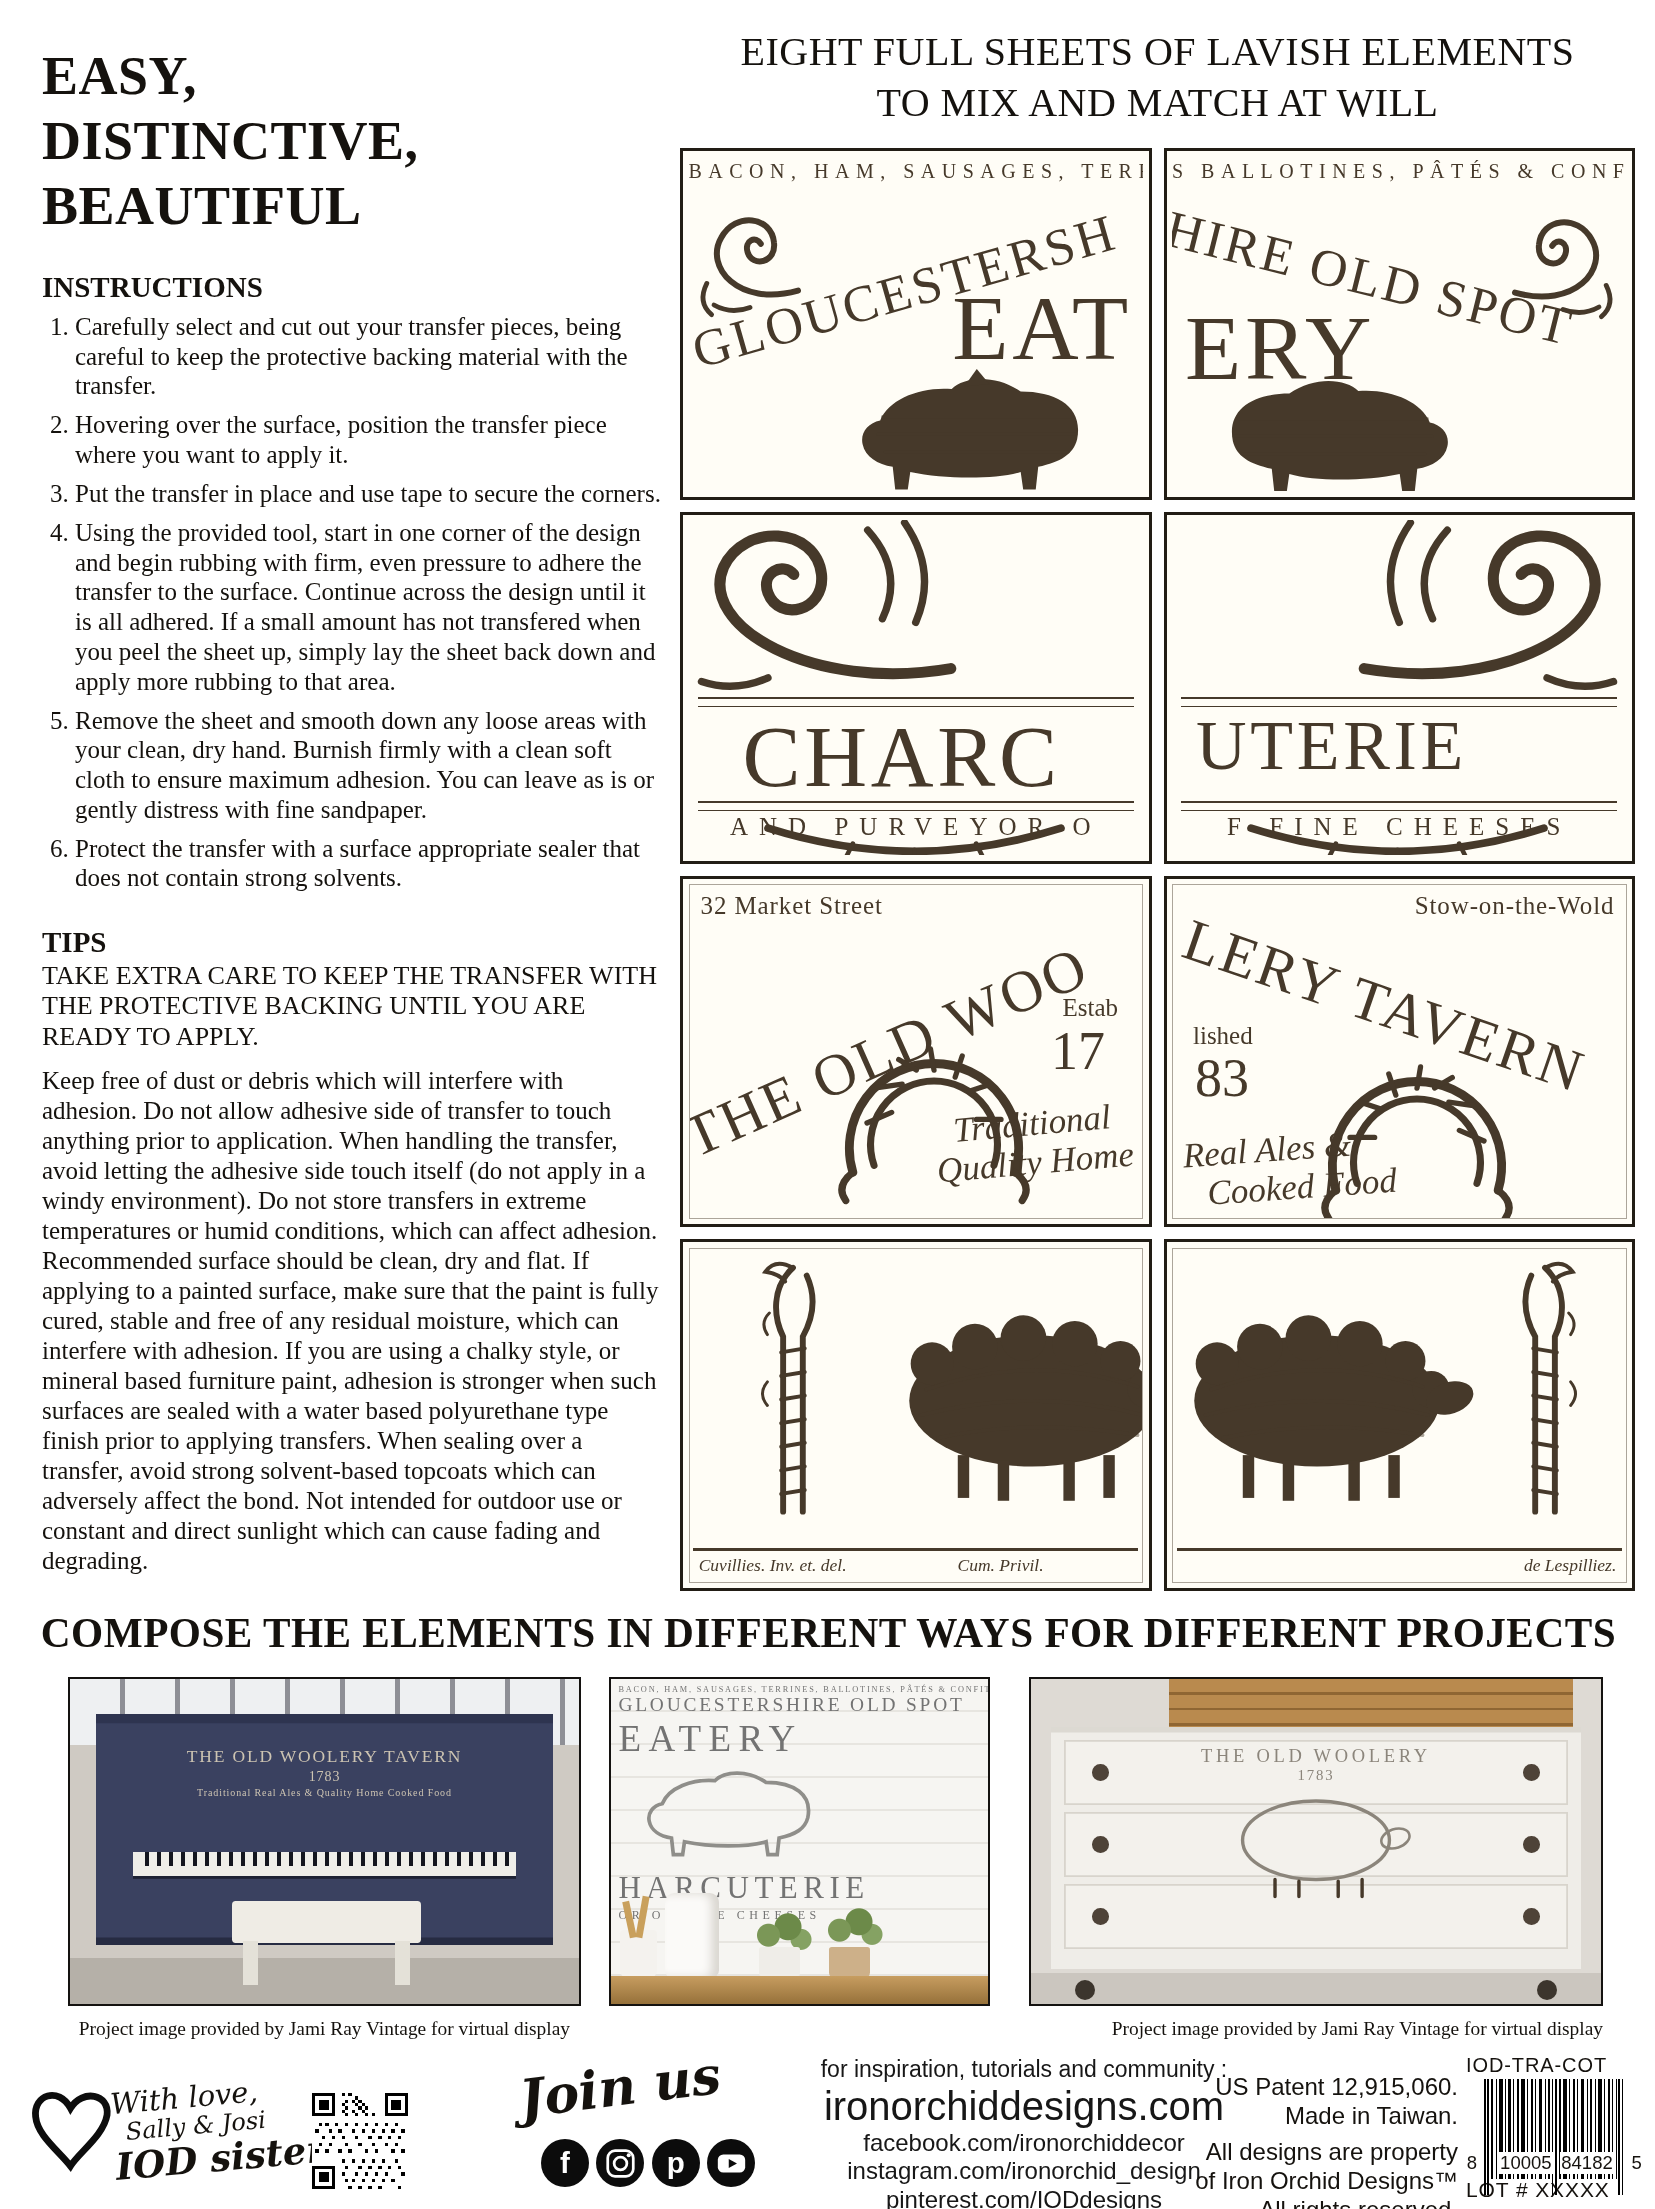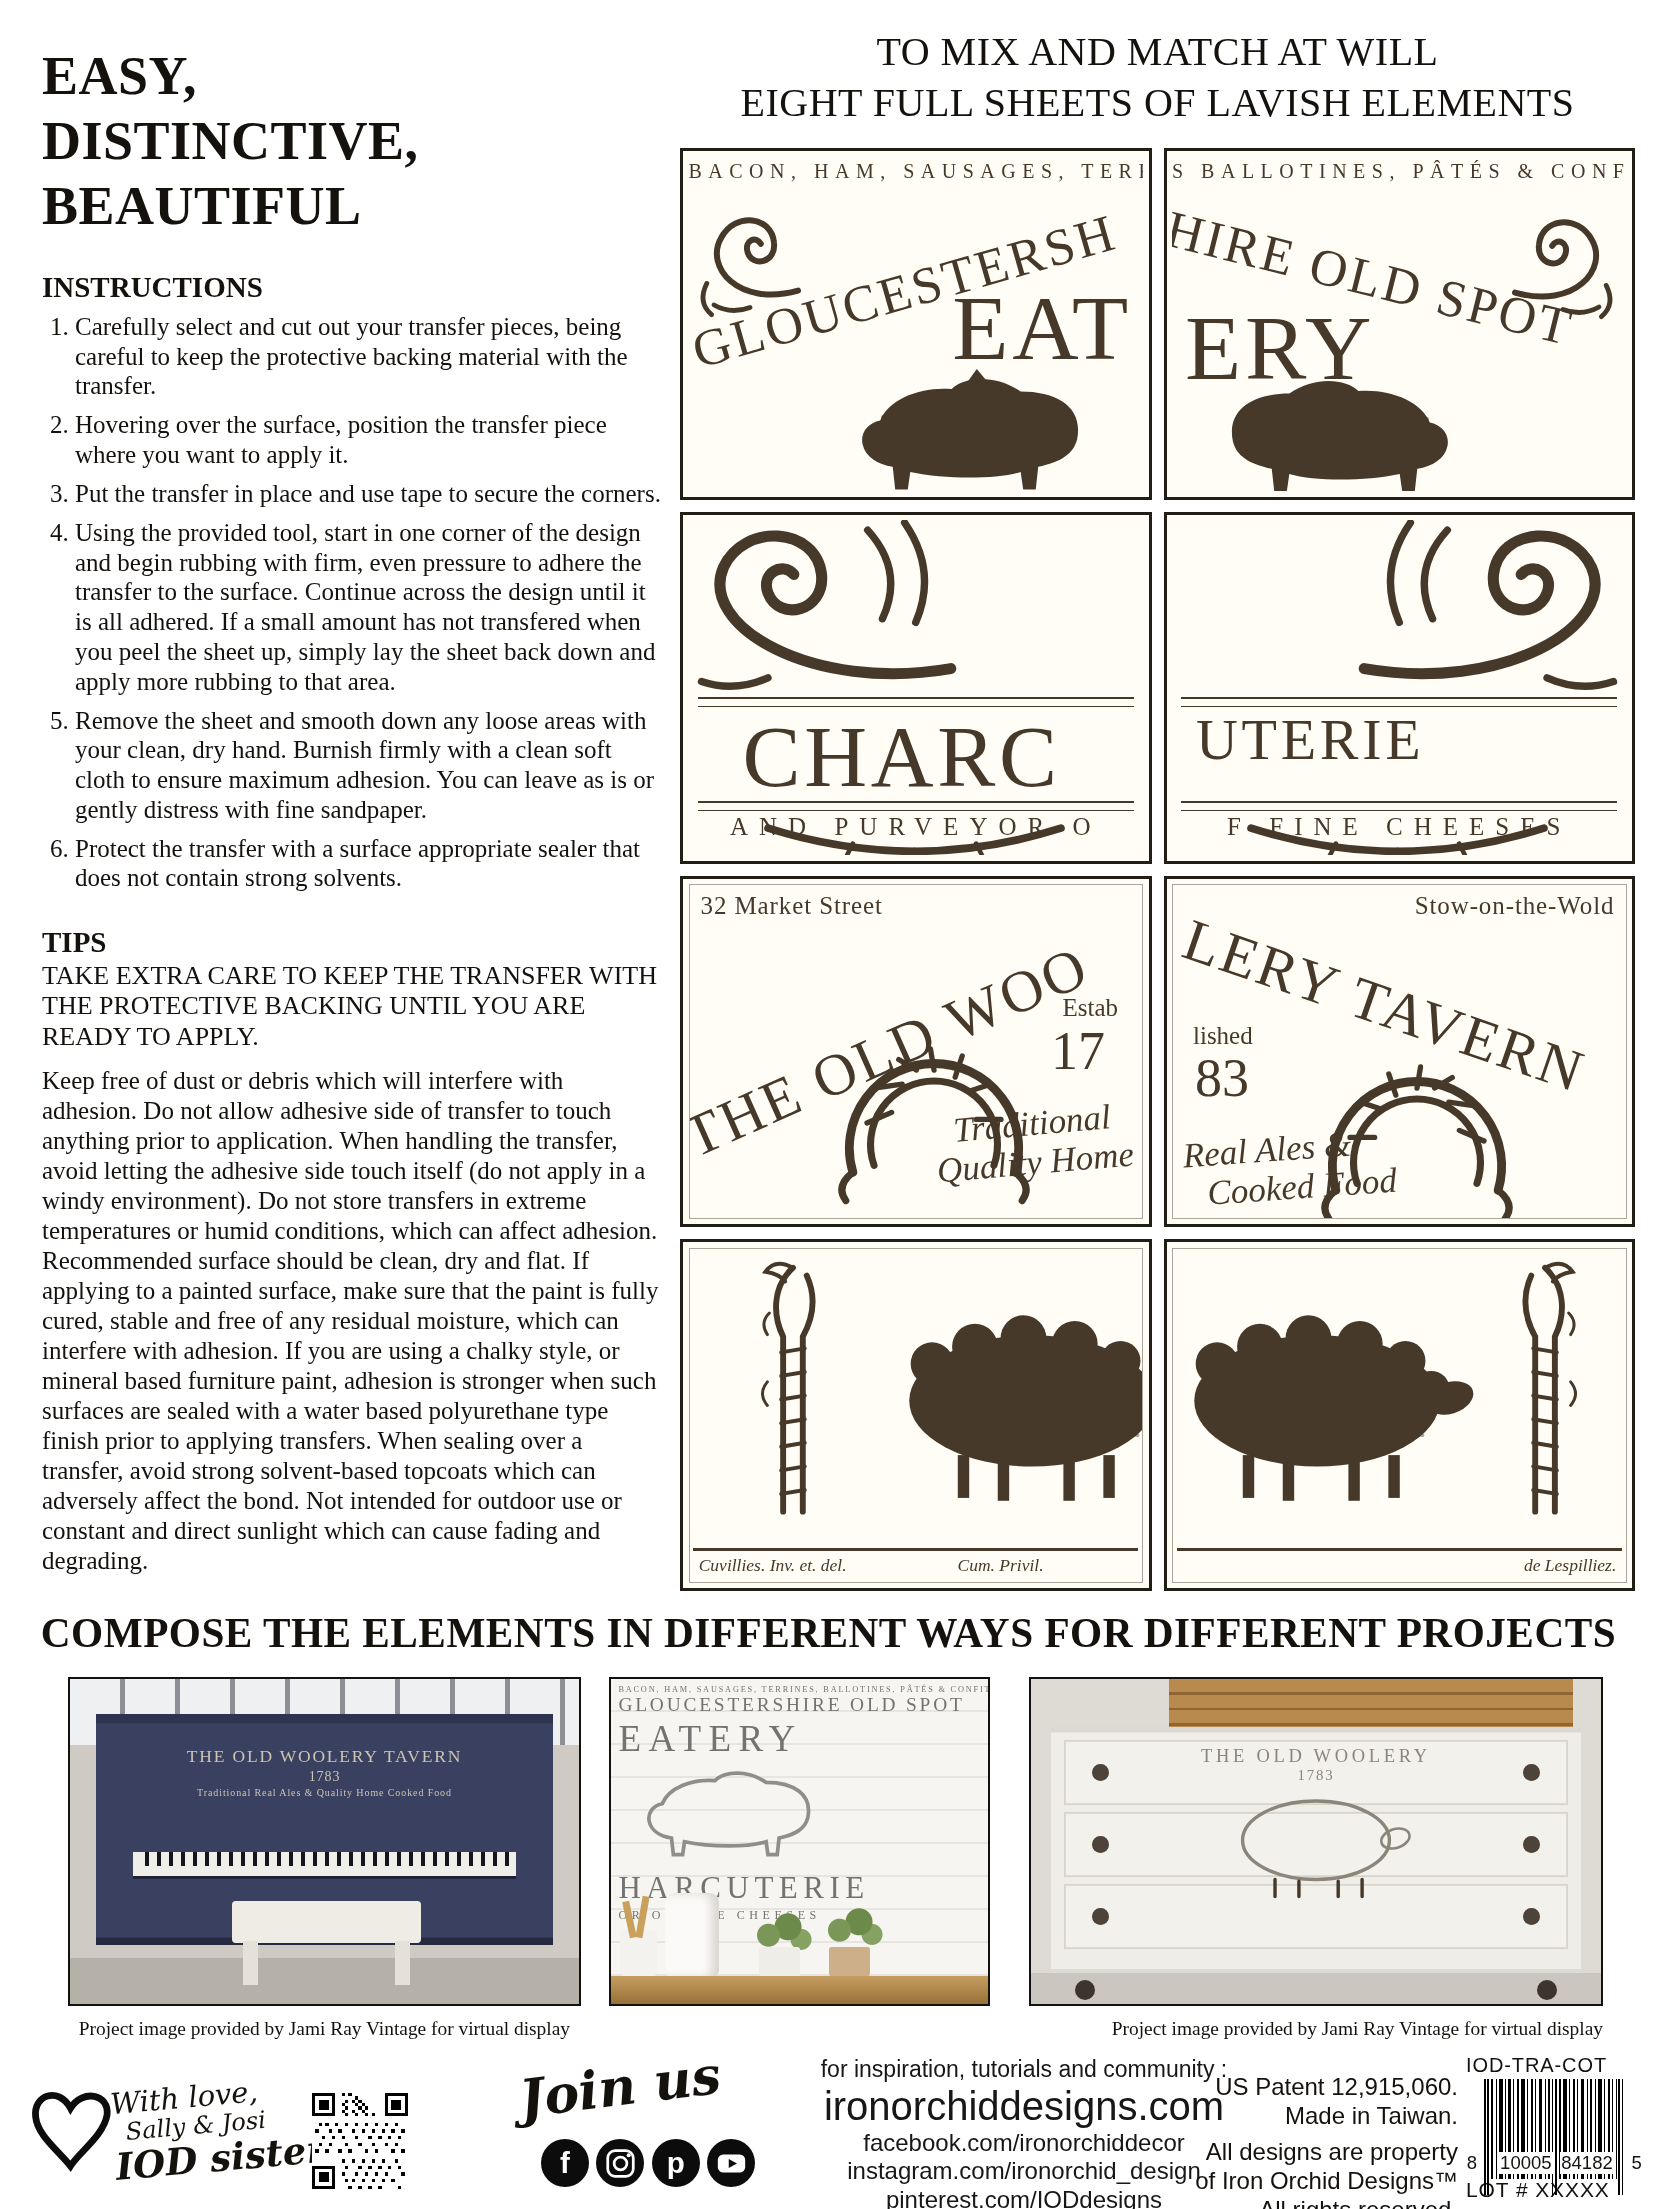--- a/index.html
+++ b/index.html
@@ -153,22 +153,22 @@
     <li>Using the provided tool, start in one corner of the design and begin rubbing with firm, even pressure to adhere the transfer to the surface. Continue across the design until it is all adhered. If a small amount has not transfered when you peel the sheet up, simply lay the sheet back down and apply more rubbing to that area.</li>
     <li>Remove the sheet and smooth down any loose areas with your clean, dry hand.  Burnish firmly with a clean soft cloth to ensure maximum adhesion. You can leave as is or gently distress with fine sandpaper.</li>
     <li>Protect the transfer with a surface appropriate sealer that does not contain strong solvents.</li>
   </ol>
   <div class="sec-h">TIPS</div>
   <div class="tips-bold">TAKE EXTRA CARE TO KEEP THE TRANSFER WITH THE PROTECTIVE BACKING UNTIL YOU ARE READY TO APPLY.</div>
   <div class="tips-body">Keep free of dust or debris which will interfere with adhesion. Do not allow adhesive side of transfer to touch anything prior to application. When handling the transfer, avoid letting the adhesive side touch itself (do not apply in a windy environment). Do not store transfers in extreme temperatures or humid conditions, which can affect adhesion. Recommended surface should be clean, dry and flat. If applying to a painted surface, make sure that the paint is fully cured, stable and free of any residual moisture, which can interfere with adhesion. If you are using a chalky style, or mineral based furniture paint, adhesion is stronger when such surfaces are sealed with a water based polyurethane type finish prior to applying transfers. When sealing over a transfer, avoid strong solvent-based topcoats which can adversely affect the bond. Not intended for outdoor use or constant and direct sunlight which can cause fading and degrading.</div>
 </section>
 
 <div class="sheets-head">
+  <div>EIGHT FULL SHEETS OF LAVISH ELEMENTS</div>
   <div>TO MIX AND MATCH AT WILL</div>
-  <div>EIGHT FULL SHEETS OF LAVISH ELEMENTS</div>
 </div>
 
 <div class="grid">
 
   <div class="panel">
     <div class="inner">
       <div class="cap">BACON, HAM, SAUSAGES, TERRINE</div>
       <svg class="orn" style="left:1.8px;top:31px;width:120px;height:138px" viewBox="0 0 100 100">
         <path d="M90,78 C40,92 12,58 26,34 C38,12 68,16 70,38 C72,55 52,59 48,46 C45,36 55,32 59,39" stroke-width="5"></path>
         <path d="M20,90 q14,8 30,2 M14,72 q-8,16 4,26" stroke-width="4"></path>
@@ -218,21 +218,21 @@
   </div>
 
   <div class="panel">
     <div class="inner">
       <svg class="orn" style="right:-5.5px;top:-13px;width:277px;height:194px;transform:scaleX(-1)" viewBox="0 0 150 100">
         <path d="M145,85 C70,98 8,62 22,30 C33,6 72,8 75,34 C77,54 52,60 46,44 C42,33 54,27 60,34" stroke-width="6"></path>
         <path d="M100,10 q20,22 8,48 M120,6 q18,26 6,54" stroke-width="4"></path>
         <path d="M10,92 q18,6 36,-2" stroke-width="4"></path>
       </svg>
       <div class="rule" style="top:177px"></div>
-      <div class="big" style="left:24px;top:186px;font-size:58px">UTERIE</div>
+      <div class="big" style="left:24px;top:186px;font-size:70px">UTERIE</div>
       <div class="rule" style="top:281px"></div>
       <div class="smallcap" style="top:293px">F FINE CHEESES</div>
       <svg class="orn" style="left:55px;bottom:-3.7px;width:341px;height:37px" viewBox="0 0 200 24">
         <path d="M5,4 Q100,34 195,4" stroke-width="5"></path>
         <path d="M60,14 l-4,8 M100,18 l0,8 M140,14 l4,8" stroke-width="3"></path>
       </svg>
     </div>
   </div>
 
   <div class="panel">

